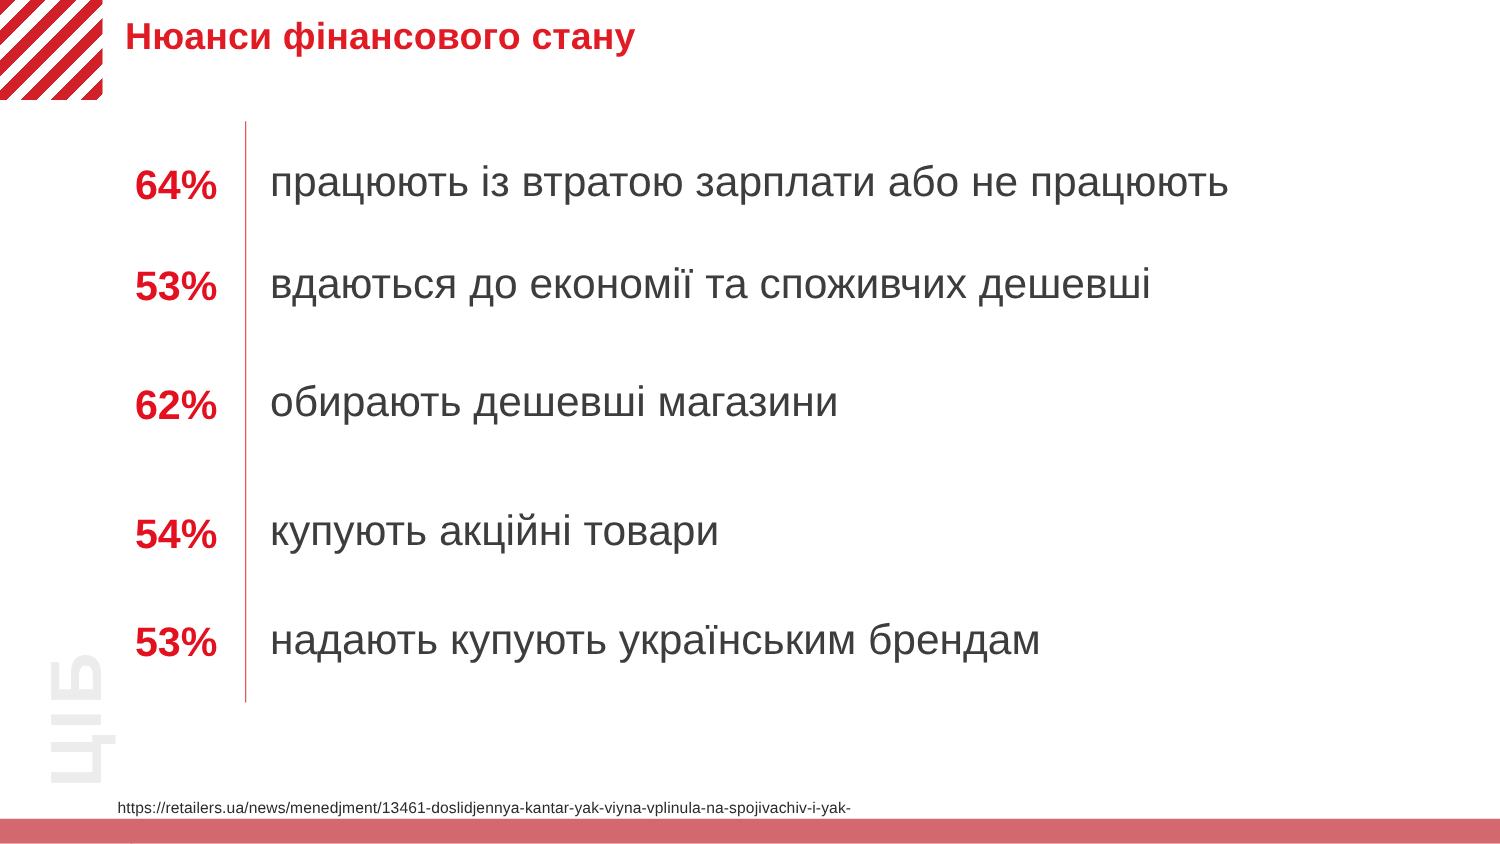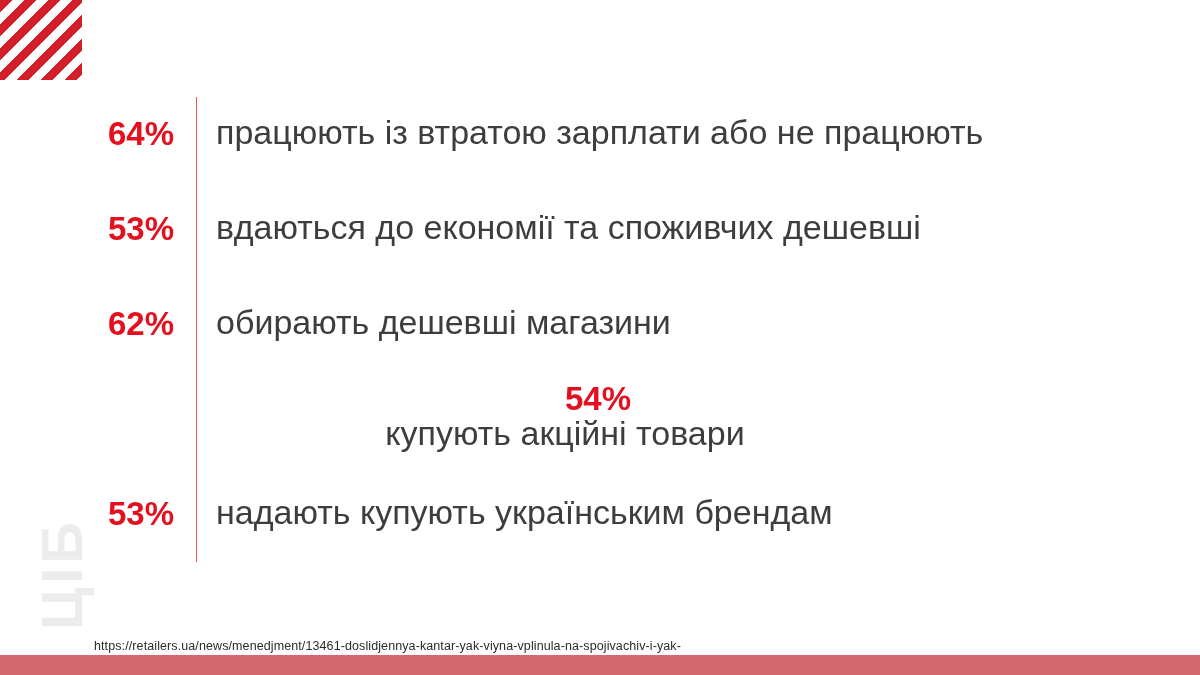--- a/index.html
+++ b/index.html
@@ -115,38 +115,39 @@
     background:#d3686f;
   }
 </style>
 </head>
 <body>
 
 <div id="slide">
 
   <div id="stripe-block"></div>
 
+  <div id="title">Нюанси фінансового стану</div>
 
   <div id="divider"></div>
 
   <div id="stats">
 
-  <div class="stat-row" style="top: 6px;">
+  <div class="stat-row" style="top: 20px;">
         <div class="stat-pct">64%</div>
         <div class="stat-label">працюють із втратою зарплати або не працюють</div>
       </div>
       <div class="stat-row" style="top: 101px;">
         <div class="stat-pct">53%</div>
         <div class="stat-label">вдаються до економії та споживчих дешевші</div>
       </div>
       <div class="stat-row" style="top: 196px;">
         <div class="stat-pct">62%</div>
         <div class="stat-label">обирають дешевші магазини</div>
       </div>
-      <div class="stat-row" style="top: 285px; flex-direction: column;">
+      <div class="stat-row" style="top: 299px;">
         <div class="stat-pct">54%</div>
         <div class="stat-label">купують акційні товари</div>
       </div>
       <div class="stat-row" style="top: 386px;">
         <div class="stat-pct">53%</div>
         <div class="stat-label">надають купують українським брендам</div>
       </div>
     </div>
 
   <div id="watermark">ЦІБ</div>

